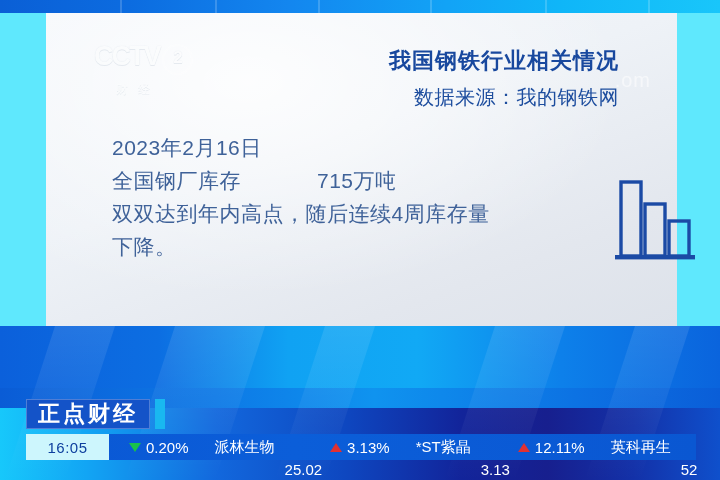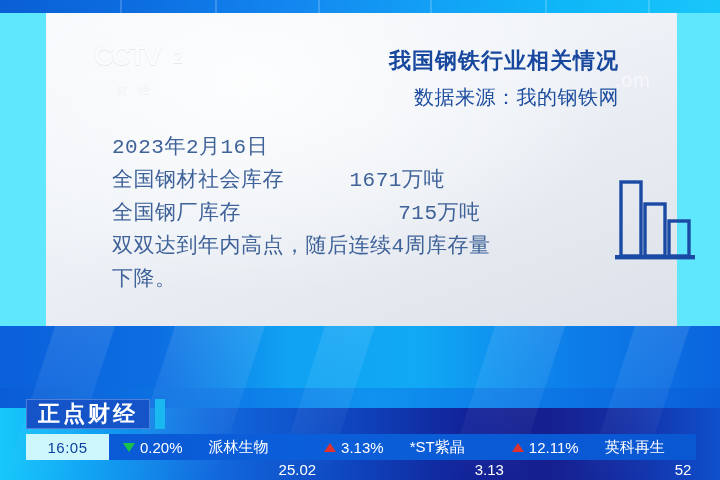--- a/index.html
+++ b/index.html
@@ -70,21 +70,20 @@
     white-space:nowrap;
   }
   .headline .source{
     margin-top:11px;font-size:20px;color:#1d4d9e;letter-spacing:.5px;white-space:nowrap;
   }
 
   
   .body-block{
     position:absolute;left:66px;top:118px;color:#3f6299;font-size:21px;line-height:33px;
     letter-spacing:.5px;
-    font-family:Liberation Mono, monospace;
   }
   .body-block .row{white-space:pre;}
 
   
   .chart-icon{position:absolute;left:566px;top:158px;width:86px;height:100px;}
 
   
   .stage{position:absolute;left:0;top:326px;width:720px;height:154px;overflow:hidden;
     background:linear-gradient(90deg,#0b63dd 0%,#0e77e8 20%,#11a0f3 38%,#12a8f5 56%,#0f86ec 74%,#0c6ee2 100%);
   }
@@ -119,21 +118,21 @@
   .ticker{
     position:absolute;left:26px;top:434px;width:670px;height:26px;
     background:linear-gradient(90deg,#0a57d4 0%,#0b5ed9 40%,#0a57d2 100%);
     display:flex;align-items:center;
   }
   .ticker .clock{
     width:83px;height:26px;background:#cdf6fd;color:#0d3f9e;font-size:15px;
     display:flex;align-items:center;justify-content:center;letter-spacing:.5px;
     font-family:"Liberation Sans",sans-serif;flex:none;
   }
-  .ticker .items{display:flex;align-items:center;flex:1;min-width:0;padding-left:14px;}
+  .ticker .items{display:flex;align-items:center;flex:1;min-width:0;padding-left:20px;}
   .tk{display:flex;align-items:center;color:#ffffff;font-size:15px;white-space:nowrap;}
   .tk .name{margin-right:10px;letter-spacing:0;}
   .tk .price{margin-right:8px;margin-top:45px;}
   .tk .pct{letter-spacing:0;}
   .arrow{width:0;height:0;margin-right:5px;display:inline-block;}
   .arrow.up{border-left:6px solid transparent;border-right:6px solid transparent;border-bottom:9px solid #e03131;}
   .arrow.down{border-left:6px solid transparent;border-right:6px solid transparent;border-top:9px solid #19c24a;}
   .gap{width:26px;flex:none;}
 </style>
 </head>
@@ -165,21 +164,20 @@
 
     <div class="om-mark">.om</div>
 
     <div class="headline">
       <div class="title">我国钢铁行业相关情况</div>
       <div class="source">数据来源：我的钢铁网</div>
     </div>
 
     <div class="body-block">
       <div class="row">2023年2月16日</div>
-      <div class="row">全国钢材社会库存     1671万吨</div>
       <div class="row">全国钢厂库存            715万吨</div>
       <div class="row">双双达到年内高点，随后连续4周库存量</div>
       <div class="row">下降。</div>
     </div>
 
     <div class="chart-icon">
       <svg width="86" height="100" viewBox="0 0 86 100" xmlns="http://www.w3.org/2000/svg">
         <g fill="none" stroke="#1b4aa5" stroke-width="3.4">
           <rect x="9" y="11" width="20" height="74"></rect>
           <rect x="33" y="33" width="20" height="52"></rect>

